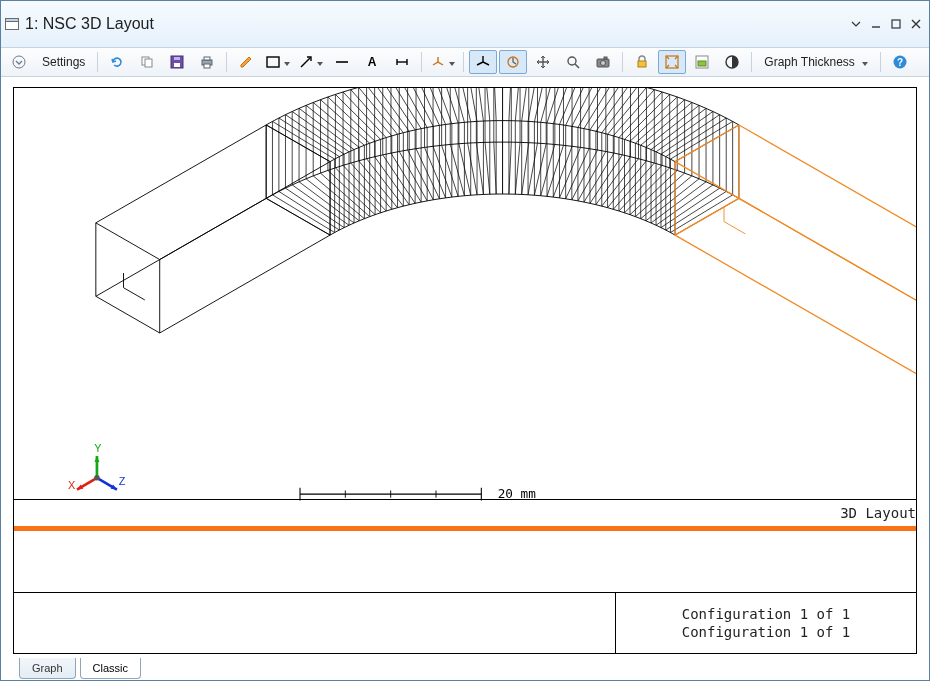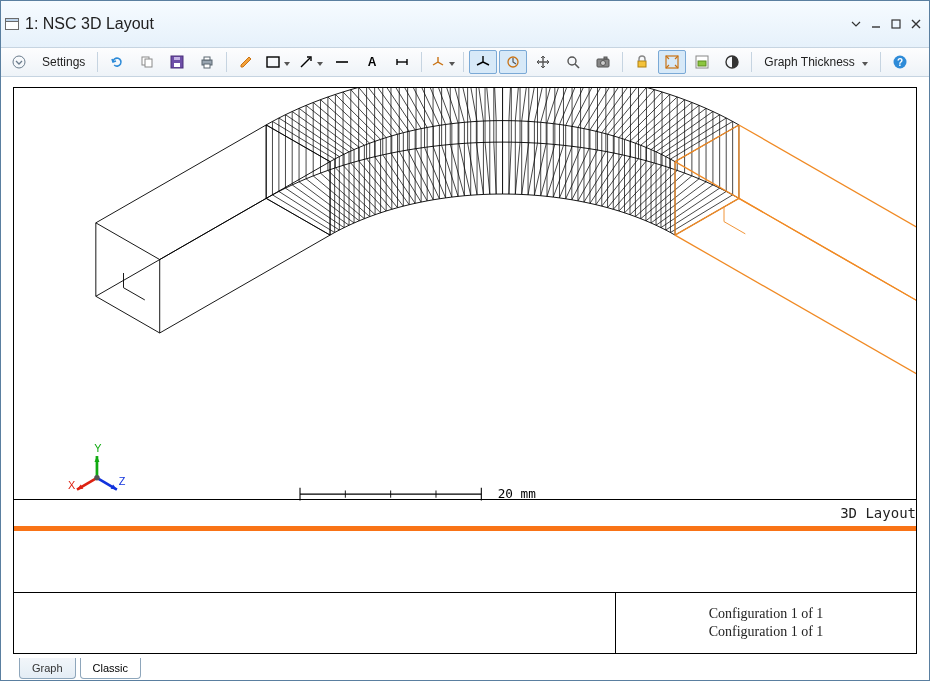--- a/index.html
+++ b/index.html
@@ -22,21 +22,21 @@
   .canvas{flex:1;position:relative;background:#fff;}
   .plate{position:absolute;left:12px;right:12px;top:10px;bottom:26px;border:1px solid #000;box-sizing:border-box;font-family:Consolas,Menlo,monospace;font-size:14px;}
   .plate .view3d{position:absolute;left:0;right:0;top:0;bottom:148px;}
   .plate .view3d svg{width:100%;height:100%;}
   .plate .header{position:absolute;left:0;right:0;bottom:122px;height:26px;border-top:1px solid #000;border-bottom:5px solid #f97316;text-align:right;line-height:26px;}
   .plate .row-date{position:absolute;left:0;right:0;bottom:60px;height:62px;display:flex;}
   .plate .row-date .c1{flex:1;padding:6px 8px;border-right:1px solid #000;}
   .plate .row-date .c2{width:300px;border-bottom:1px solid #000;box-sizing:border-box;}
   .plate .row-cfg{position:absolute;left:0;right:0;bottom:0;height:60px;border-top:1px solid #000;display:flex;}
   .plate .row-cfg .c1{flex:1;border-right:1px solid #000;}
-  .plate .row-cfg .c2{width:300px;display:flex;flex-direction:column;justify-content:center;align-items:center;line-height:1.3;font-family:Liberation Serif, serif;}
+  .plate .row-cfg .c2{width:300px;display:flex;flex-direction:column;justify-content:center;align-items:center;line-height:1.3;}
   
   .tabs{height:22px;display:flex;align-items:flex-start;padding-left:18px;gap:0;background:#fff;}
   .tab{height:20px;padding:0 12px;line-height:20px;font-size:11px;color:#333;border:1px solid #8ea6bb;border-top:none;border-radius:0 0 4px 4px;background:linear-gradient(#f2f6fa,#e4edf5);}
   .tab.active{background:#fff;color:#000;}
   .tab + .tab{margin-left:4px;}
   .dropdown-caret{margin-left:3px;display:inline-block;}
 </style>
 </head>
 <body>
 

